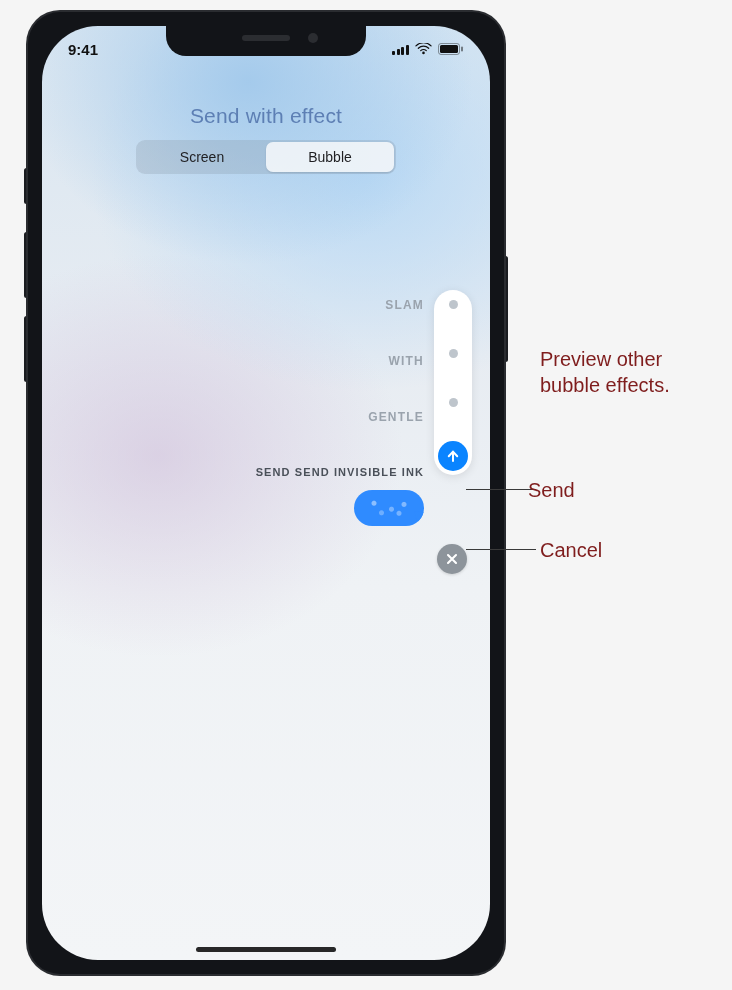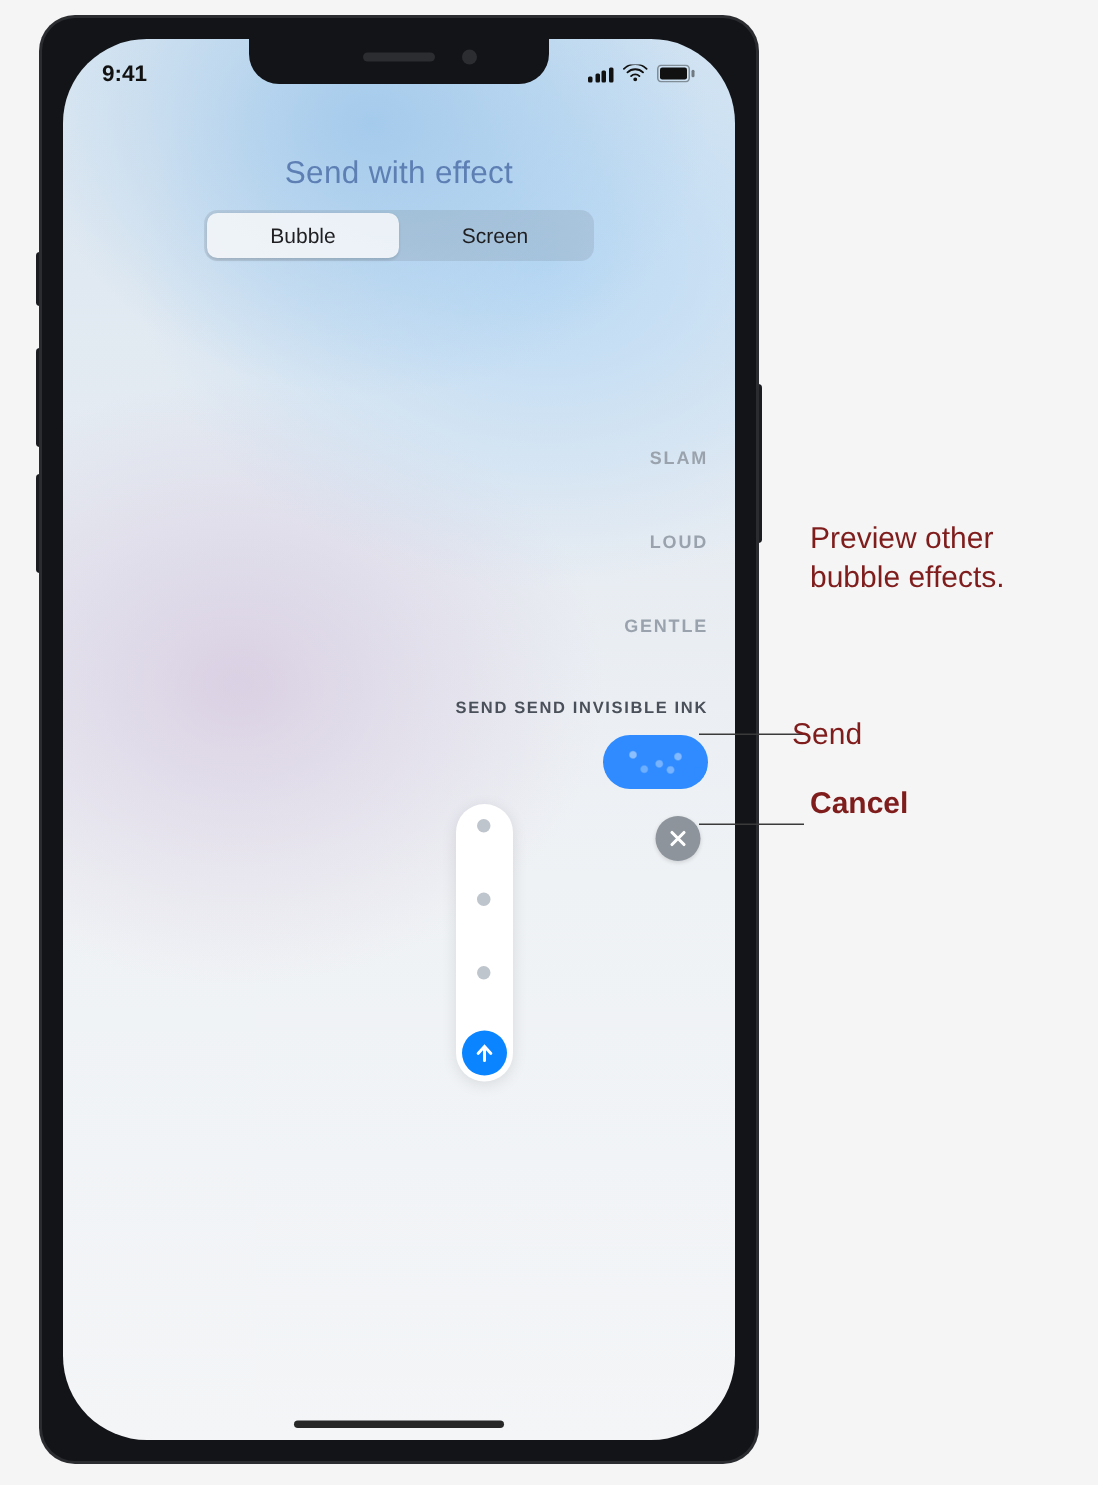--- a/index.html
+++ b/index.html
@@ -19,21 +19,21 @@
       width: 732px;
       height: 990px;
     }
     .phone-frame {
       position: absolute;
       left: 28px;
       top: 12px;
       width: 476px;
       height: 962px;
       background: #121418;
-      border-radius: 22px;
+      border-radius: 32px;
       padding: 14px;
       box-shadow: 0 0 0 2px #2a2c30;
     }
     .side-btn {
       position: absolute;
       background: #1a1c20;
       border-radius: 3px;
     }
     .side-btn.left1 { left: 24px; top: 168px; width: 5px; height: 36px; }
     .side-btn.left2 { left: 24px; top: 232px; width: 5px; height: 66px; }
@@ -156,21 +156,20 @@
       box-shadow: 0 1px 2px rgba(0,0,0,0.12);
       font-weight: 500;
     }
     .effects {
       position: absolute;
       top: 264px;
       right: 18px;
       display: flex;
       gap: 10px;
       align-items: flex-start;
-      flex-direction: column;
     }
     .labels-col {
       display: flex;
       flex-direction: column;
       align-items: flex-end;
       gap: 42px;
       padding-top: 8px;
     }
     .eff-label {
       font-size: 12px;
@@ -286,21 +285,21 @@
       color: #7f1d1d;
       line-height: 1.3;
       white-space: pre-line;
     }
     .co-bracket { position: absolute; left: 478px; top: 290px; width: 58px; height: 172px; }
     .co-bracket svg { width: 100%; height: 100%; overflow: visible; }
     .co-preview { left: 540px; top: 346px; width: 176px; }
     .co-send-line { position:absolute; left: 464px; top: 488px; width: 72px; height: 2px; }
     .co-send { left: 528px; top: 477px; }
     .co-cancel-line { position:absolute; left: 464px; top: 548px; width: 72px; height: 2px; }
-    .co-cancel { left: 540px; top: 523px; font-weight: bold; }
+    .co-cancel { left: 540px; top: 537px; }
     .hline { position:absolute; height:1px; background:#3a3a3a; }
   </style>
 </head>
 <body>
 <div class="canvas">
 
   <div class="side-btn left1"></div>
   <div class="side-btn left2"></div>
   <div class="side-btn left3"></div>
   <div class="side-btn right1"></div>
@@ -334,33 +333,33 @@
               </svg>
           </span>
         </div>
       </div>
 
       <div class="content-blur">
 
         <div class="header">
           <div class="title">Send with effect</div>
           <div class="seg">
+            <div class="seg-item">
+              <span>Screen</span>
+            </div>
             <div class="seg-item active">
               <span>Bubble</span>
             </div>
-            <div class="seg-item">
-              <span>Screen</span>
-            </div>
           </div>
         </div>
 
         <div class="effects">
           <div class="labels-col">
             <div class="eff-label">SLAM</div>
-            <div class="eff-label">LOUD</div>
+            <div class="eff-label">WITH</div>
             <div class="eff-label">GENTLE</div>
             <div class="sel-wrap">
               <div class="selected-label">SEND SEND INVISIBLE INK</div>
               <div class="msg-bubble">
                 <div class="ink"></div>
               </div>
             </div>
           </div>
           <div class="pill">
             <div class="dot"></div>

